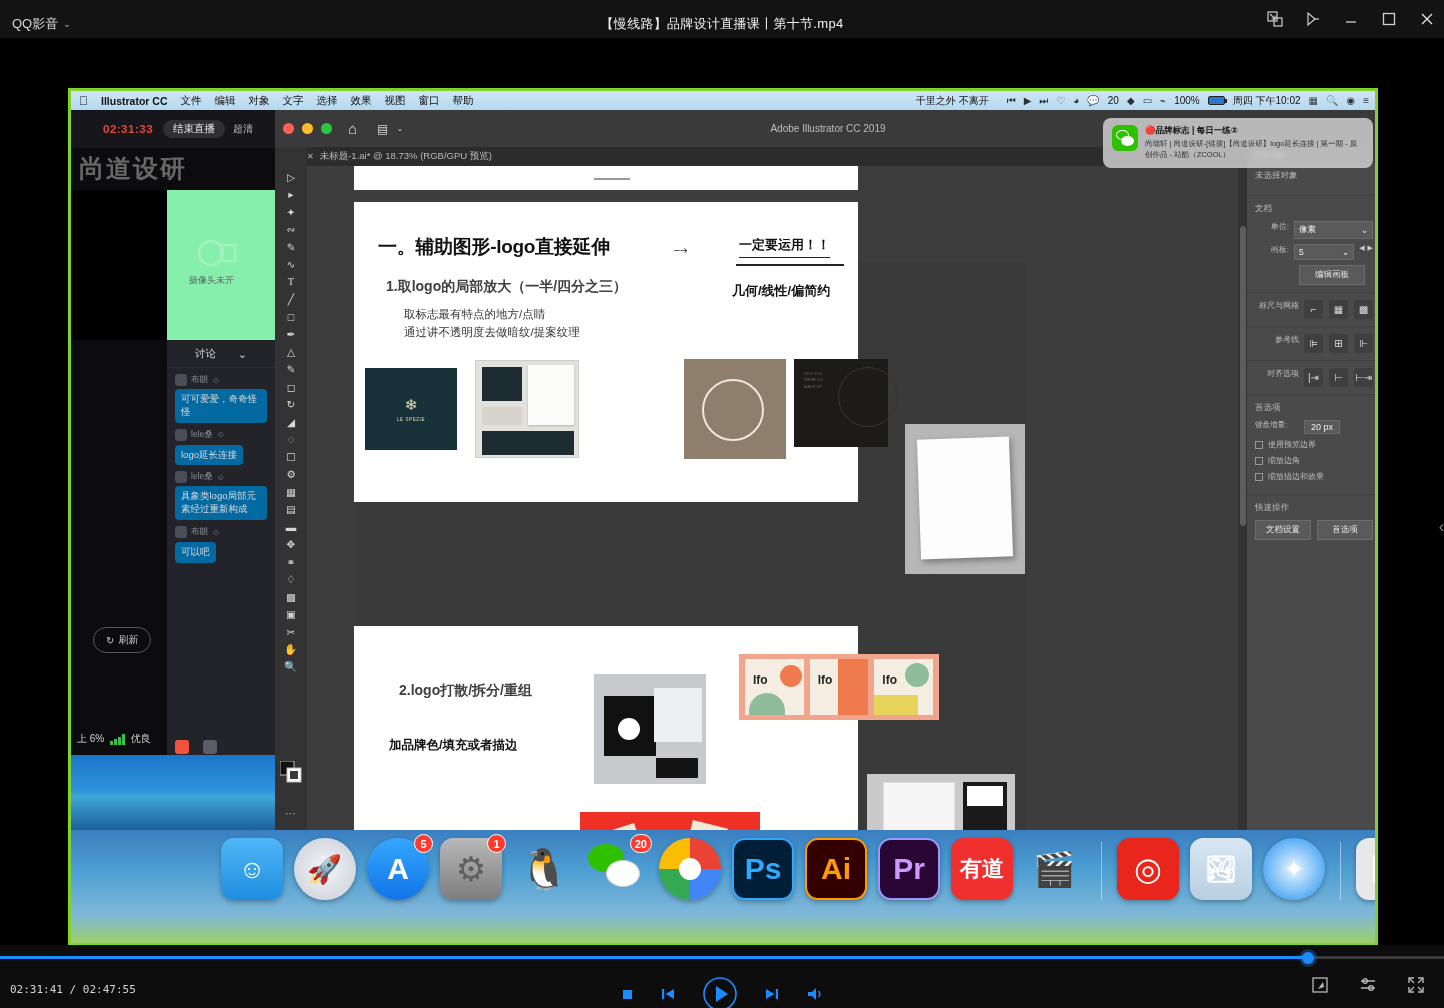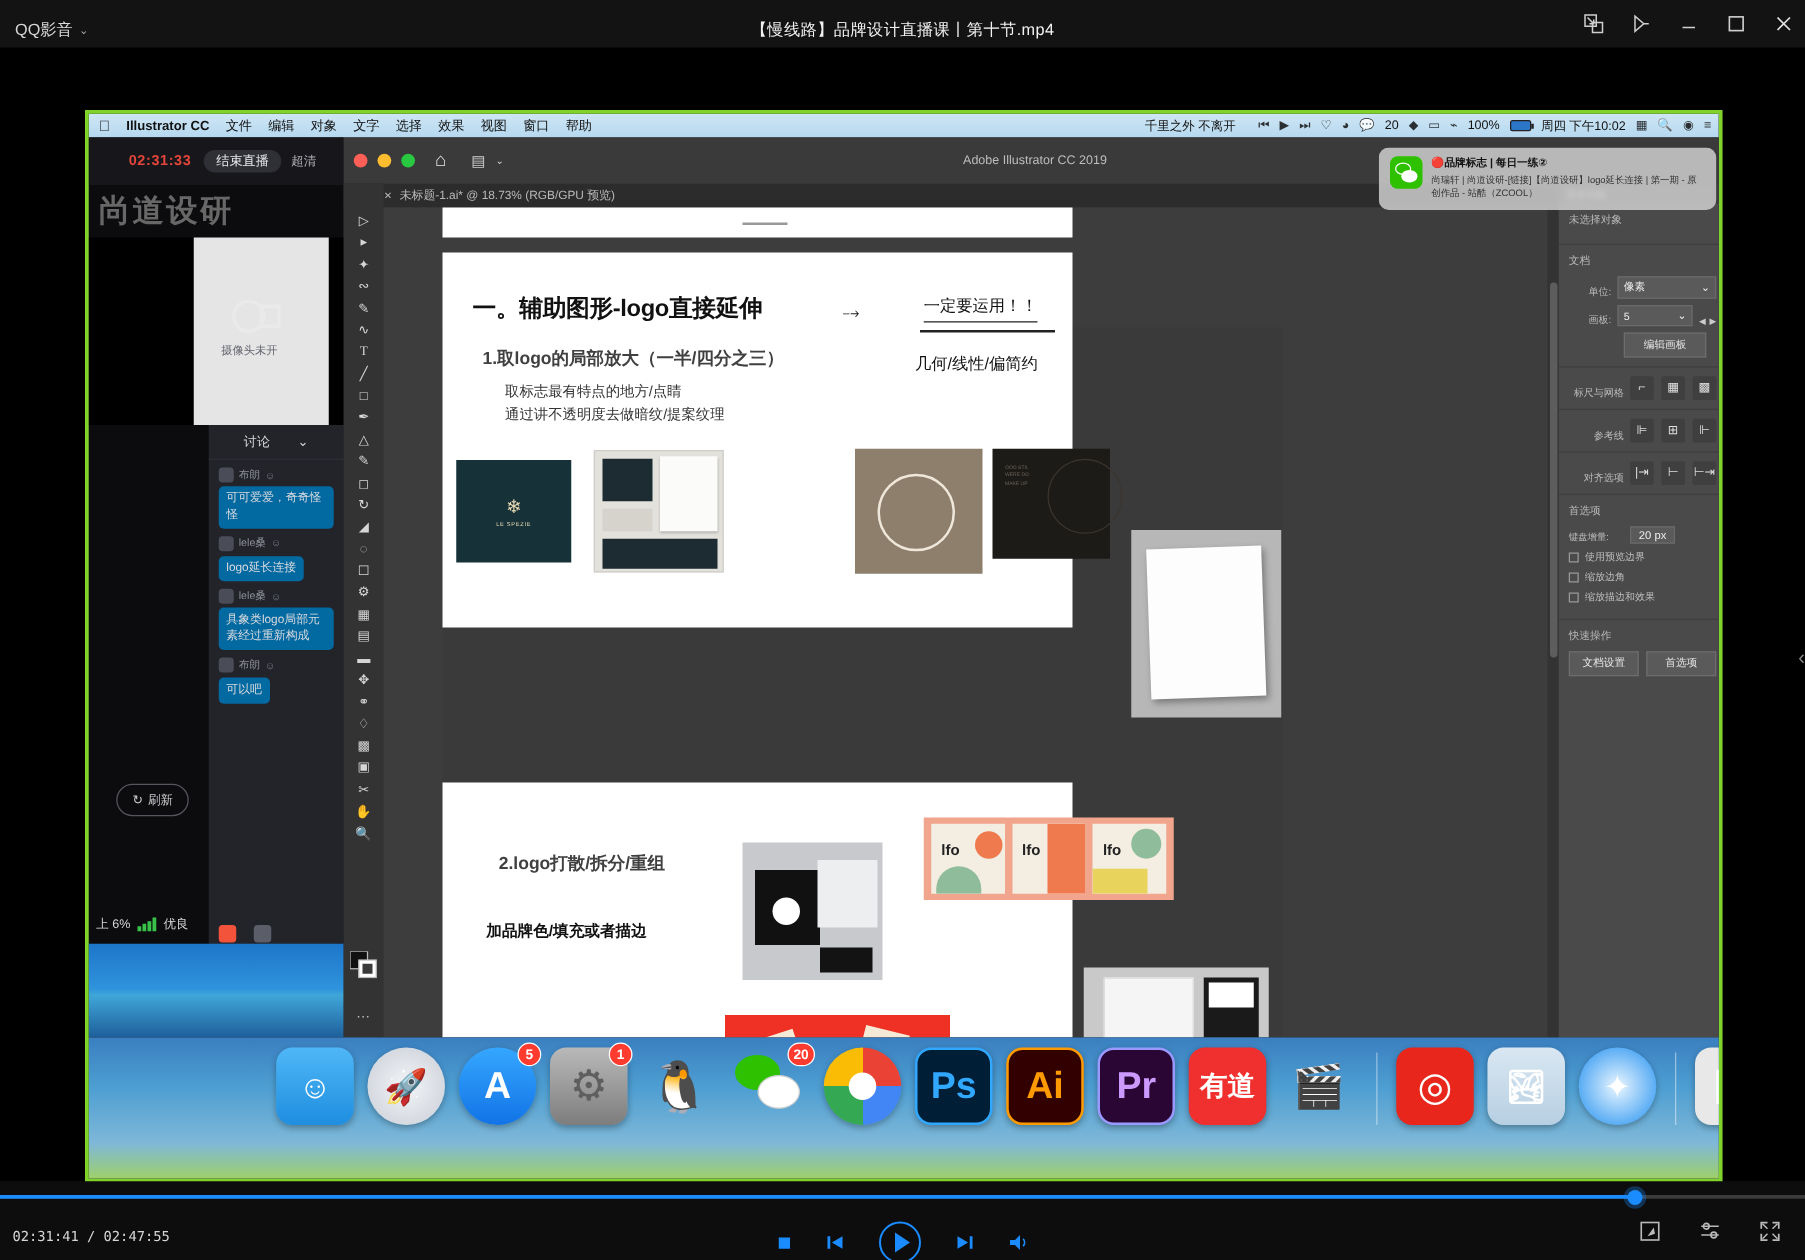--- a/index.html
+++ b/index.html
@@ -63,21 +63,21 @@
   #end-live-btn {
     margin-left:10px; padding:2px 10px; border-radius:13px; background:#2f3036;
     color:#e7e7ea; font-size:10.5px; cursor:pointer; white-space:nowrap;
   }
   #quality-label { margin-left:8px; color:#b4b4bb; font-size:10px; }
   #watermark {
     position:absolute; left:8px; top:42px; color:#777; font-size:25px; font-weight:bold;
     letter-spacing:2px; opacity:.85;
   }
   #cam-area { position:absolute; left:0; top:80px; width:204px; height:150px; background:#000; }
-  #cam-right { position:absolute; left:84px; top:0; width:108px; height:150px; background:#e5e5e5; }
+  #cam-right { position:absolute; left:96px; top:0; width:108px; height:150px; background:#86efac; }
   #cam-icon { position:absolute; left:28px; top:46px; width:44px; height:34px; opacity:.22; }
   #cam-text { position:absolute; left:22px; top:84px; color:#63656d; font-size:9px; }
   #refresh-btn {
     position:absolute; left:22px; top:517px; padding:5px 12px; border:1px solid #55565d;
     border-radius:13px; color:#c9cace; font-size:10px; display:flex; align-items:center; gap:4px; cursor:pointer;
   }
   #net-status {
     position:absolute; left:6px; top:622px; display:flex; align-items:center; gap:6px;
     color:#d6d6da; font-size:10px;
   }
@@ -115,26 +115,26 @@
              color:#d6d6d6; font-size:10.5px; cursor:pointer; }
   #ai-swatches { position:absolute; left:5px; top:614px; width:22px; height:22px; }
   #ai-canvas-area { position:absolute; left:32px; top:56px; width:940px; height:664px;
                     background:#3d3d3d; overflow:hidden; }
   #artboard-wide { position:absolute; left:47px; top:96px; width:672px; height:584px; background:#3a3a3a; }
   #ai-statusbar { position:absolute; left:32px; top:720px; }
 
   .slide-h1 { font-size:19px; font-weight:bold; color:#111; letter-spacing:-.3px; }
   .slide-h2 { font-size:14px; font-weight:bold; color:#404040; }
   .slide-p  { font-size:11.5px; color:#333; line-height:1.55; }
-  .slide-note{ font-size:13px; font-weight:normal; color:#111; }
+  .slide-note{ font-size:13px; font-weight:bold; color:#111; }
 
   #ai-right { position:absolute; left:972px; top:37px; width:134px; height:683px; background:#4a4a4a; }
   .pp-sect { border-bottom:1px solid #3f3f3f; padding:7px 8px; }
   .pp-title { color:#b9b9b9; font-size:8.5px; margin-bottom:6px; }
-  .pp-row { display:flex; align-items:flex-end; gap:5px; margin-bottom:5px; }
+  .pp-row { display:flex; align-items:flex-start; gap:5px; margin-bottom:5px; }
   .pp-lab { color:#bbb; font-size:8px; width:34px; text-align:right; }
   .pp-select { flex:1; background:#5a5a5a; color:#eee; font-size:8.5px; padding:2px 4px;
                border:1px solid #6a6a6a; display:flex; align-items:center; justify-content:space-between; }
   .pp-btn { background:#5a5a5a; border:1px solid #6d6d6d; color:#e6e6e6; font-size:8.5px;
             padding:3px 8px; text-align:center; }
   .pp-icons { display:flex; gap:6px; justify-content:flex-end; }
   .pp-ic { width:19px; height:19px; background:#3f3f3f; border-radius:2px; display:flex;
            align-items:center; justify-content:center; color:#ddd; font-size:10px; }
   .pp-check { display:flex; align-items:center; gap:5px; color:#bdbdbd; font-size:8px; margin-bottom:5px; }
   .pp-check .box { width:8px; height:8px; border:1px solid #9a9a9a; background:#4a4a4a; }

